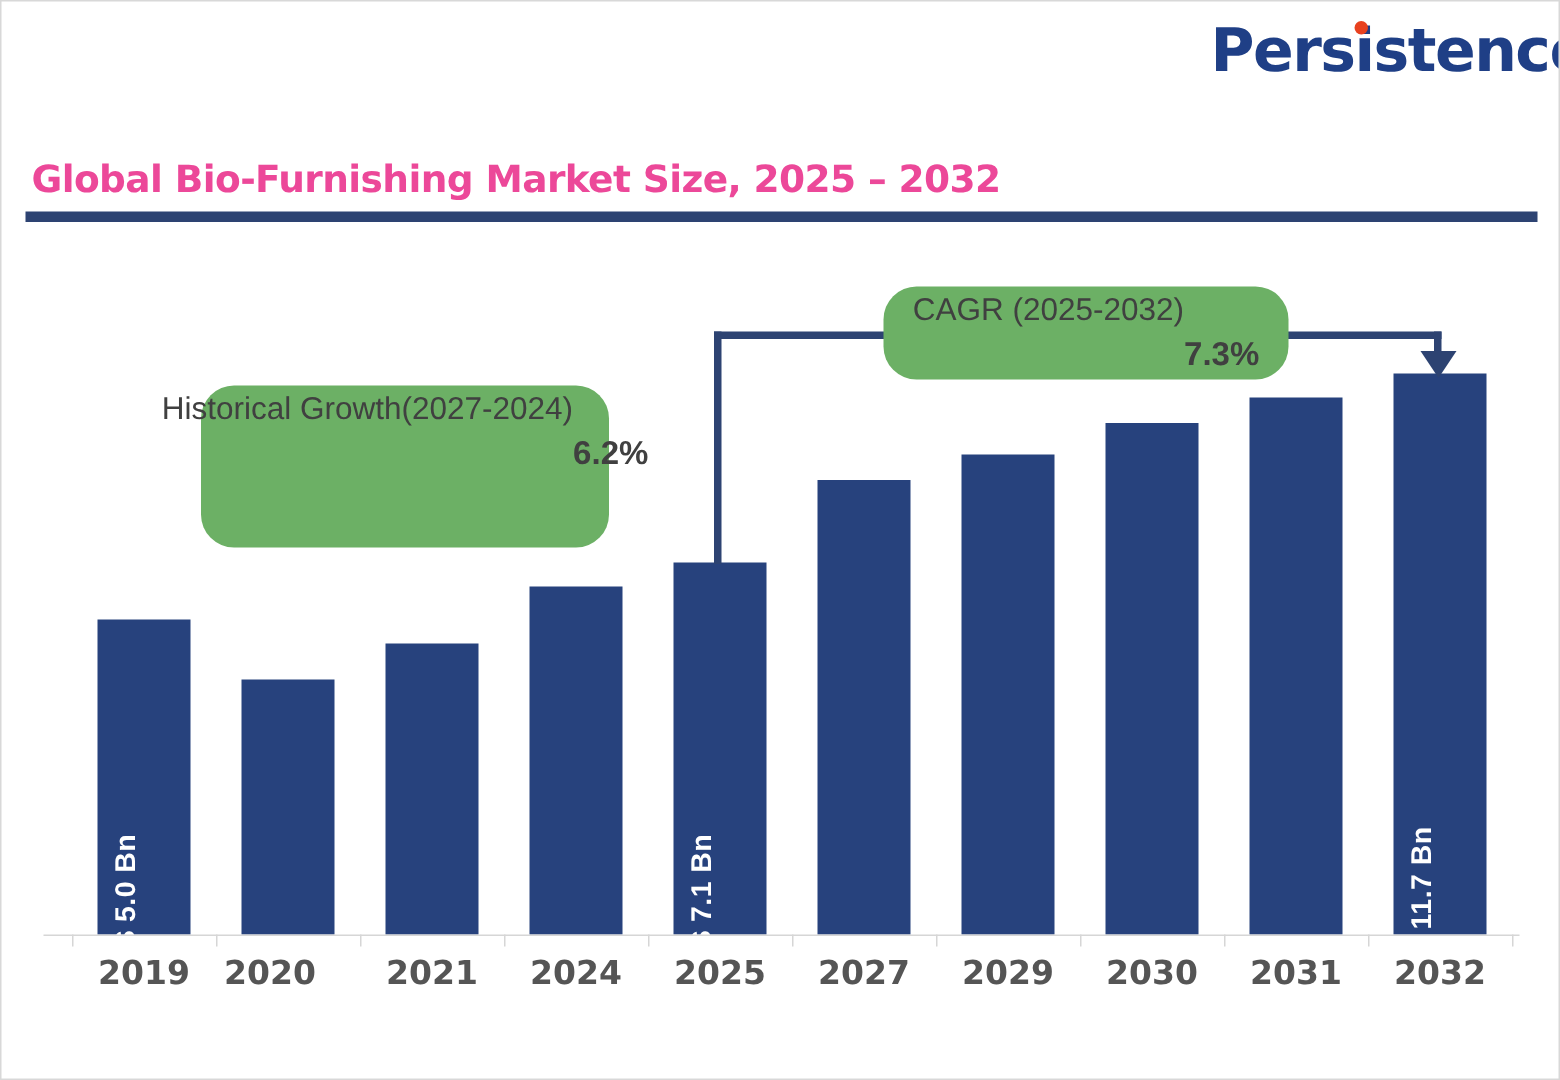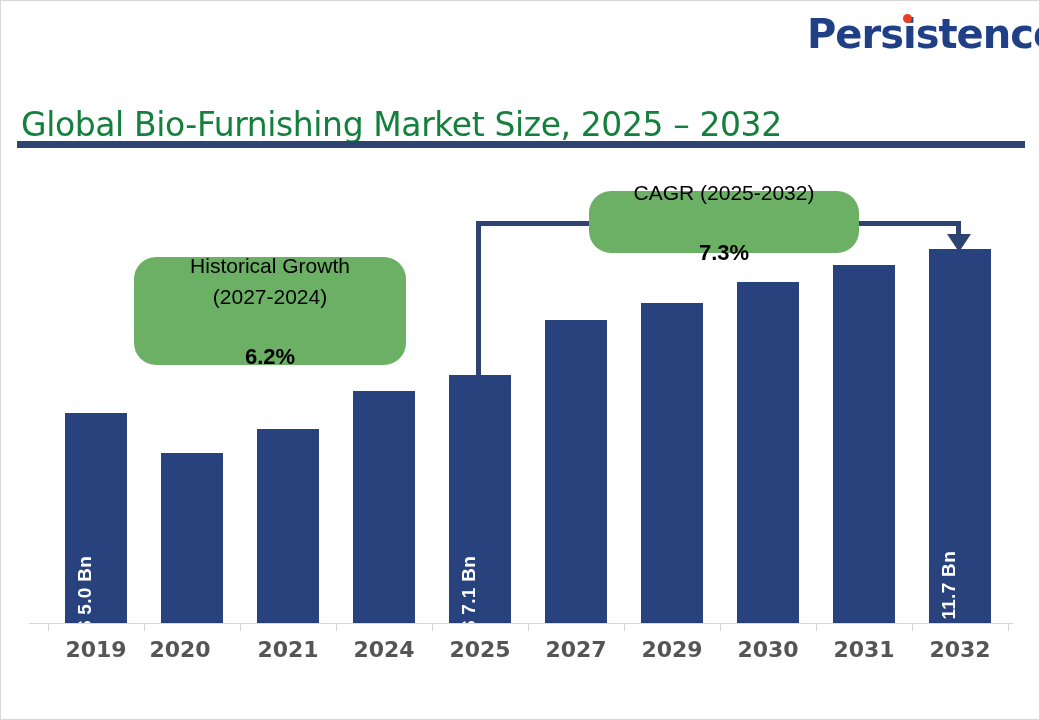--- a/index.html
+++ b/index.html
@@ -59,23 +59,23 @@
     margin-top: 1px;
     white-space: nowrap;
   }
 
   
   .title {
     position: absolute;
     left: 20px;
     top: 104px;
     font-family: "DejaVu Sans", sans-serif;
-    font-weight: normal;
-    font-size: 33px;
-    color: #15803d;
+    font-weight: bold;
+    font-size: 25px;
+    color: #ec4899;
     letter-spacing: -0.4px;
     white-space: nowrap;
   }
   .title-rule {
     position: absolute;
     left: 16px;
     top: 140px;
     width: 1008px;
     height: 7px;
     background: #2d4372;
@@ -132,27 +132,27 @@
     text-align: center;
     white-space: nowrap;
     transform: translateX(-50%);
   }
 
   
   .callout {
     position: absolute;
     background: #6cb065;
     border-radius: 22px;
-    color: #000000;
+    color: #404040;
     text-align: center;
     font-family: "Liberation Sans", sans-serif;
     display: flex;
-    flex-direction: column;
+    flex-direction: row;
     justify-content: center;
-    align-items: center;
+    align-items: flex-start;
     box-sizing: border-box;
   }
   .callout .line {
     font-size: 21px;
     line-height: 31px;
     white-space: nowrap;
   }
   .callout .val {
     font-size: 22px;
     font-weight: bold;

